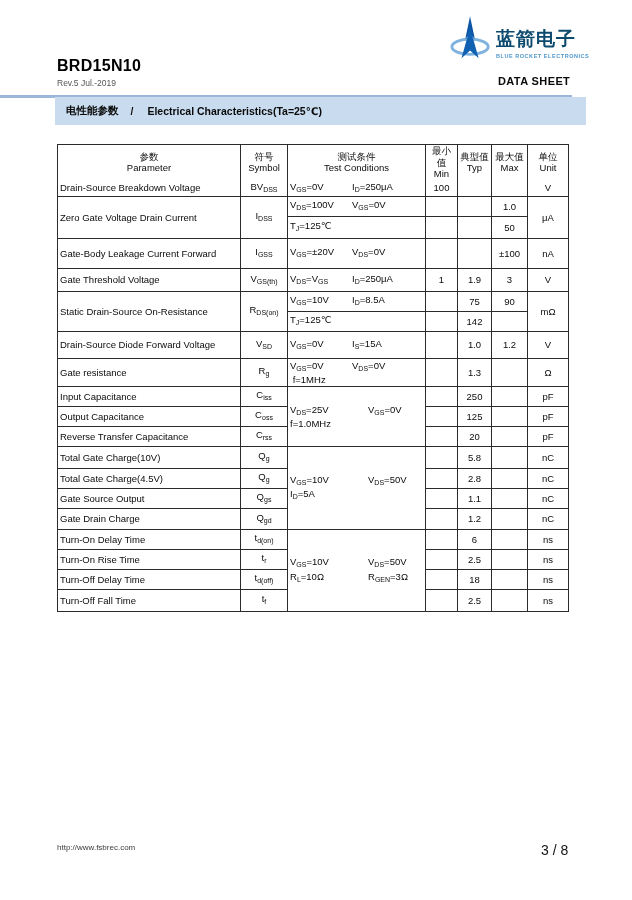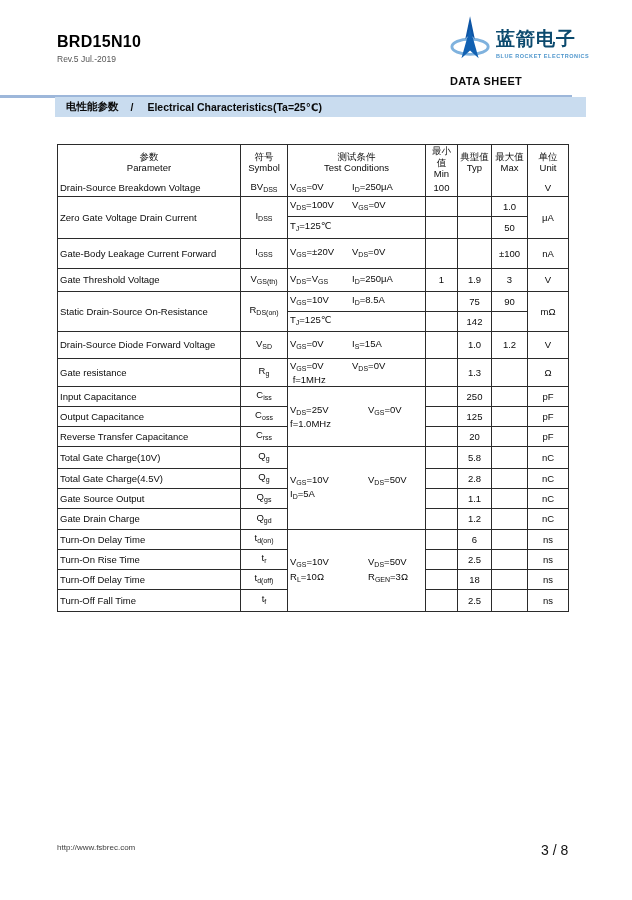--- a/index.html
+++ b/index.html
@@ -2,33 +2,33 @@
 <html><head>
 <meta charset="utf-8">
 <style>
   * { margin:0; padding:0; box-sizing:border-box; }
   html,body { background:#fff; }
   body { font-family:"Liberation Sans","DejaVu Sans",sans-serif; color:#111; }
   .page { position:relative; width:632px; height:900px; background:#fff; overflow:hidden; }
 
   
   .title-block { position:absolute; left:57px; top:33px; }
-  .part-number { font-size:16px; font-weight:bold; color:#000; letter-spacing:0.3px; }
+  .part-number { font-size:16px; font-weight:bold; color:#000; letter-spacing:0.3px;margin-top:24px; }
   .revision { font-size:8.5px; color:#555; margin-top:3px; }
 
   .logo-block { position:absolute; left:450px; top:14px; width:150px; }
   .logo-row { display:flex; align-items:flex-start; }
   .logo-text-col { margin-left:4px; margin-top:12px; }
   .brand-cn { font-size:19px; font-weight:bold; color:#0c4a6e; letter-spacing:1px; white-space:nowrap; }
   .brand-en { font-size:5.5px; font-weight:bold; color:#4f96cc; letter-spacing:0.55px; margin-top:1px; white-space:nowrap; }
-  .doc-type { font-size:11px; font-weight:bold; color:#0a0a0a; letter-spacing:0.4px; margin-top:3px; }
+  .doc-type { font-size:11px; font-weight:bold; color:#0a0a0a; letter-spacing:0.4px; margin-left:48px; margin-top:3px; }
 
   .blue-rule { position:absolute; left:0; top:95px; width:572px; height:3px; background:#9db7da; }
 
-  .section-bar { position:absolute; left:55px; top:97px; width:531px; height:20px; background:#c9dcef; display:flex; align-items:center; padding-left:11px; font-size:10.5px; font-weight:bold; color:#0a0a0a; }
+  .section-bar { position:absolute; left:55px; top:97px; width:531px; height:28px; background:#c9dcef; display:flex; align-items:center; padding-left:11px; font-size:10.5px; font-weight:bold; color:#0a0a0a; }
   .section-bar .sep { margin:0 14px 0 12px; }
 
   
   table.ec { position:absolute; left:57px; top:144px; width:511px; border-collapse:collapse; table-layout:fixed; font-size:9.5px; color:#0a0a0a; }
   table.ec td, table.ec th { border:1px solid #2b2b2b; font-weight:normal; vertical-align:middle; line-height:11.5px; padding:0 2px; }
   tr.hdr th { border-bottom-style:hidden; text-align:center; }
   tr.r-bv td { border-top-style:hidden; }
   td.cp { text-align:left; padding-left:3px; }
   td.cs { text-align:center; }
   td.cc { text-align:left; padding-left:5px; }

